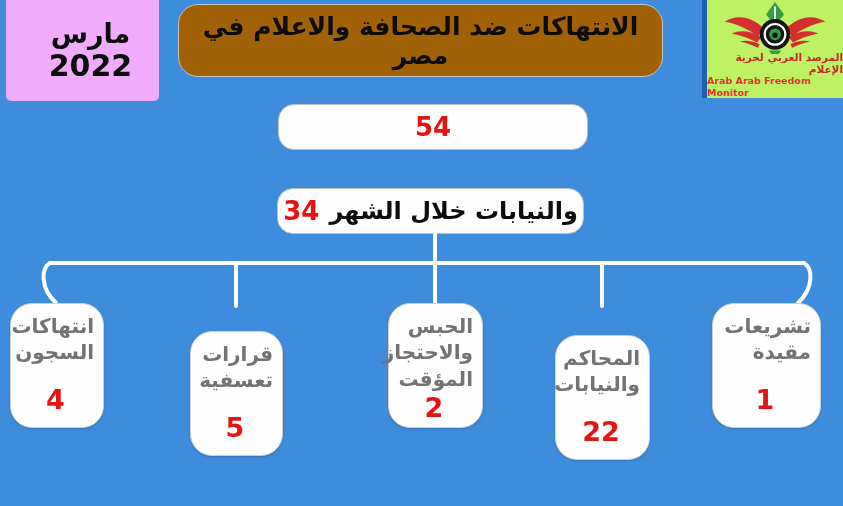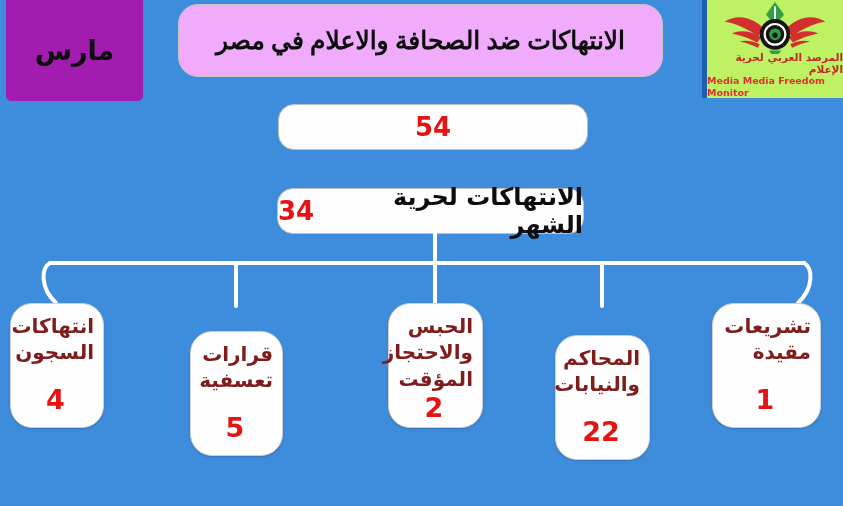--- a/index.html
+++ b/index.html
@@ -7,33 +7,33 @@
     position:relative;
     width:843px;height:506px;
     background:#3e8cdc;
     overflow:hidden;
     font-family:"DejaVu Sans",sans-serif;
     direction:rtl;
   }
   
   .month-box{
     position:absolute;left:6px;top:0;width:137px;height:101px;
-    background:#a21caf;border-radius:0 0 5px 5px;
+    background:#f0abfc;border-radius:0 0 5px 5px;
     display:flex;flex-direction:column;align-items:center;justify-content:center;
-    color:#0d0d0d;font-weight:bold;line-height:1.15;
+    color:#0d0d0d;font-weight:bold;line-height:1.15;padding-left:16px;
   }
   .month-box .month{font-size:27px;}
   .month-box .year{font-size:30px;}
   
   .title-box{
     position:absolute;left:178px;top:4px;width:485px;height:73px;
-    background:#f0abfc;border:1px solid #c3c3c3;border-radius:20px;
+    background:#a16207;border:1px solid #c3c3c3;border-radius:20px;
     display:flex;align-items:center;justify-content:center;
     font-size:25px;font-weight:bold;color:#0d0d0d;
-    box-sizing:border-box;padding:0 0;text-align:center;font-family:Liberation Serif, serif;
+    box-sizing:border-box;padding:0 0;text-align:center;
   }
   
   .logo-box{
     position:absolute;left:702px;top:0;width:141px;height:98px;
     background:#bef264;border-left:5px solid #1e5fae;
     box-sizing:border-box;
     display:flex;flex-direction:column;align-items:center;justify-content:flex-start;
     direction:rtl;
   }
   .logo-box svg{display:block;margin-top:2px;}
@@ -55,39 +55,40 @@
   
   .cat-box{
     position:absolute;top:303px;height:125px;
     background:#fefefe;border:1px solid #d0d0d0;border-radius:22px;
     box-sizing:border-box;
     display:flex;flex-direction:column;justify-content:space-between;
     padding:9px 9px 12px 6px;
     box-shadow:0 1px 2px rgba(0,0,0,0.18);
   }
   .cat-label{
-    font-size:20px;font-weight:bold;color:#7f1d1d;
+    font-size:20px;font-weight:bold;color:#737373;
     text-align:right;line-height:1.32;
   }
   .cat-value{
     font-size:27px;font-weight:bold;color:#e51414;text-align:center;
   }
   .cat-0{left:10px;width:94px;}
   .cat-1{left:190px;width:93px;margin-top:28px;}
   .cat-2{left:388px;width:95px;}
   .cat-3{left:555px;width:95px;margin-top:32px;}
   .cat-4{left:712px;width:109px;}
 </style>
 </head>
 <body>
 
 <div class="canvas">
 
   <div class="month-box">
     <div class="month">مارس</div>
+    <div class="year">2022</div>
   </div>
 
   <div class="title-box">
     <span>الانتهاكات ضد الصحافة والاعلام في مصر</span>
   </div>
 
   <div class="logo-box">
     <svg width="118" height="58" viewBox="0 0 118 58">
 
       <path d="M47 30 C 34 16, 16 13, 3 22 C 17 24, 28 30, 40 38 Z" fill="#d32f2f"></path>
@@ -102,29 +103,29 @@
       <line x1="59" y1="5" x2="59" y2="22" stroke="#ffffff" stroke-width="2.2"></line>
 
       <circle cx="59" cy="36" r="17" fill="#151515"></circle>
       <circle cx="59" cy="36" r="11.5" fill="none" stroke="#ffffff" stroke-width="2.4"></circle>
       <circle cx="59" cy="36" r="6.5" fill="#2f9e44"></circle>
       <circle cx="59" cy="37" r="3" fill="#151515"></circle>
 
       <path d="M52 54 L 66 54 L 63 58 L 55 58 Z" fill="#2f9e44"></path>
     </svg>
     <div class="logo-ar">المرصد العربي لحرية الإعلام</div>
-    <div class="logo-en">Media Media Freedom Monitor</div>
+    <div class="logo-en">Arab Arab Freedom Monitor</div>
   </div>
 
   <div class="stat-box stat-total">
     <span class="stat-value">54</span>
   </div>
 
   <div class="stat-box stat-month">
-    <span>الانتهاكات لحرية الشهر</span>
+    <span>والنيابات خلال الشهر</span>
     <span class="stat-value">34</span>
   </div>
 
   <svg class="connectors" width="843" height="84" viewBox="0 228 843 84">
     <g stroke="#ffffff" stroke-width="4" fill="none" stroke-linecap="round">
       <path d="M 435 233 L 435 263"></path>
       <path d="M 50 263 L 804 263"></path>
       <path d="M 50 263 C 41 268, 40 288, 56 303"></path>
       <path d="M 804 263 C 813 268, 814 288, 798 303"></path>
       <path d="M 236 263 L 236 306"></path>

